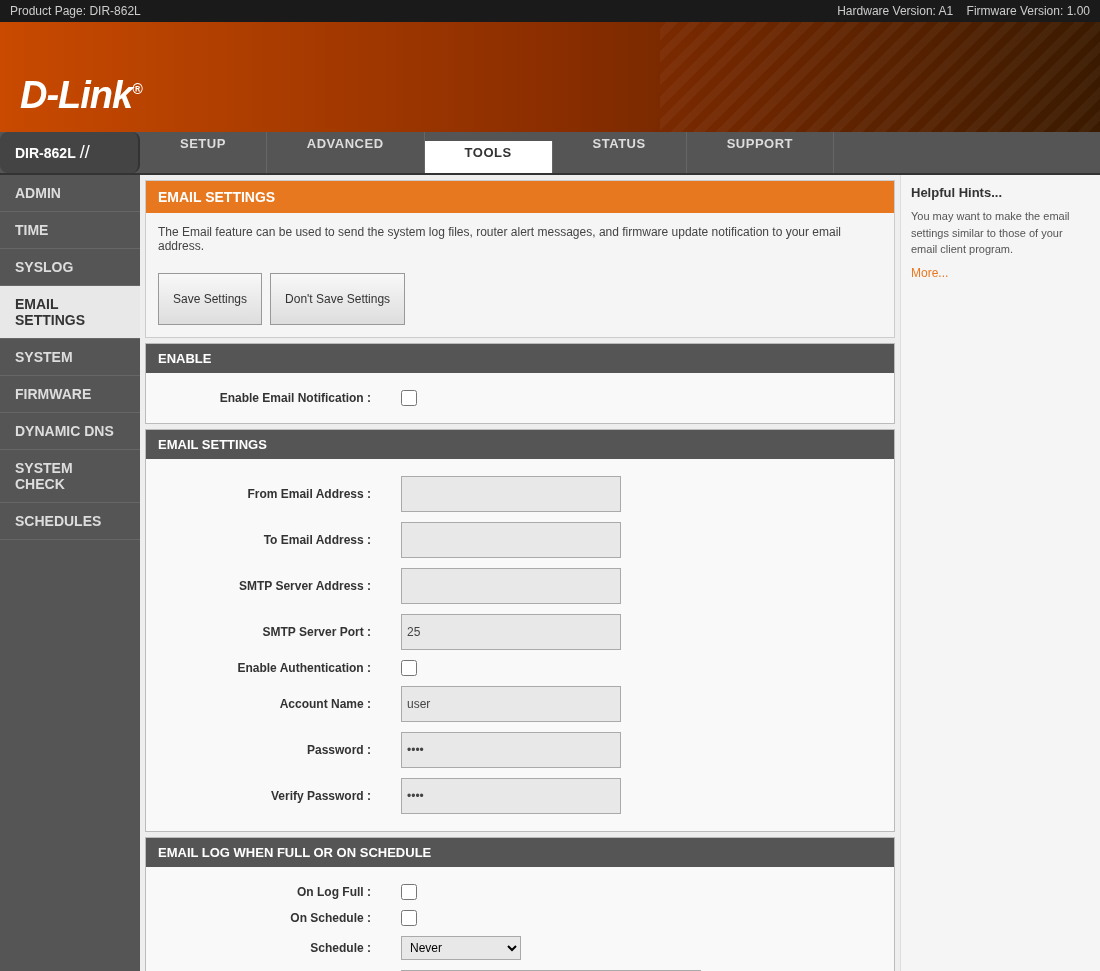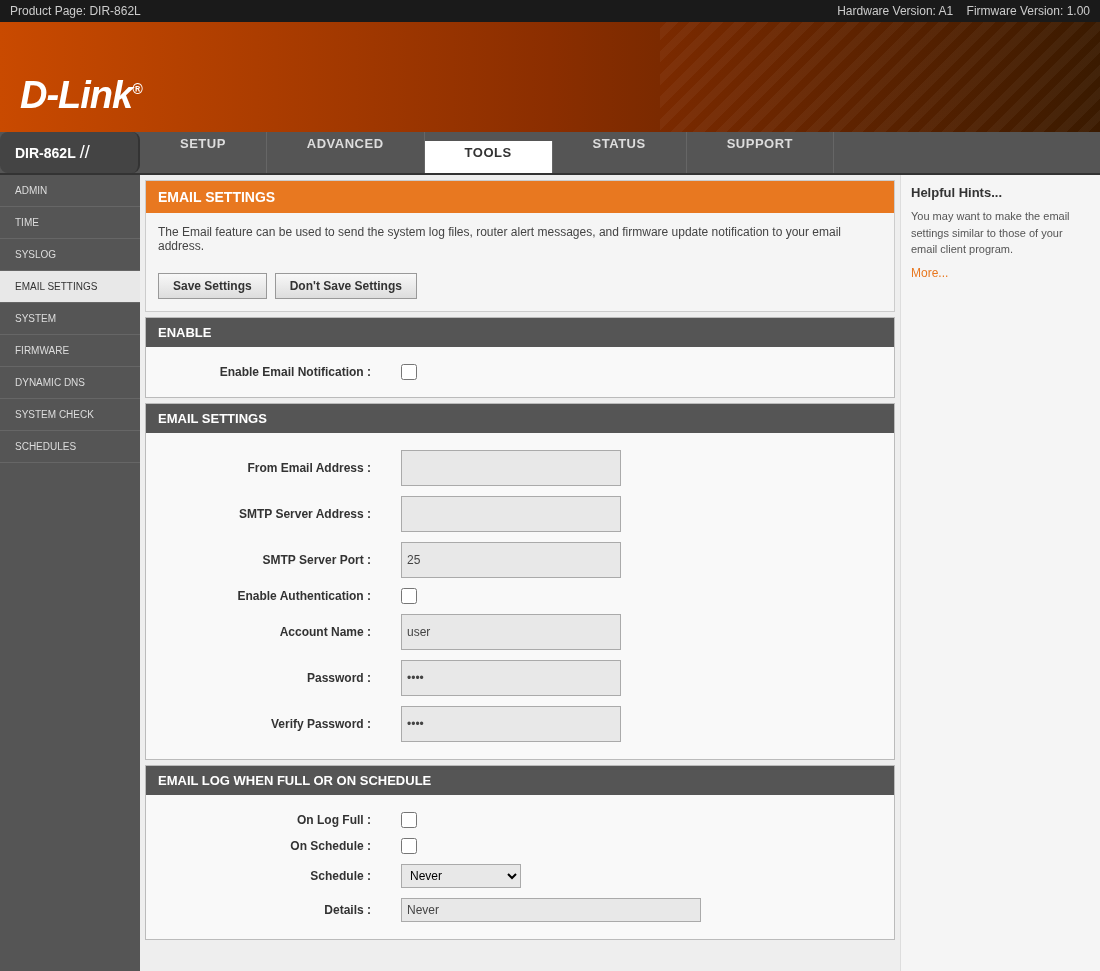--- a/index.html
+++ b/index.html
@@ -90,22 +90,22 @@
 
     
     .sidebar {
       width: 140px;
       background: #555;
       flex-shrink: 0;
     }
     .sidebar-item {
       color: #ddd;
       padding: 10px 15px;
-      font-size: 10px;
-      font-weight: normal;
+      font-size: 14px;
+      font-weight: bold;
       cursor: pointer;
       text-transform: uppercase;
       border-bottom: 1px solid #666;
     }
     .sidebar-item.active {
       background: #e8e8e8;
       color: #333;
     }
 
     
@@ -134,27 +134,27 @@
       font-size: 12px;
       color: #444;
       background: #f5f5f5;
     }
     .button-row {
       padding: 8px 12px 12px;
       display: flex;
       gap: 8px;
     }
     .btn {
-      padding: 5px 14px;
+      padding: 18px 14px;
       font-size: 12px;
       cursor: pointer;
       border: 1px solid #999;
       background: linear-gradient(to bottom, #f8f8f8, #ddd);
       color: #333;
-      font-weight: bold;
+      font-weight: normal;
     }
 
     
     .section-box {
       margin: 5px;
       border: 1px solid #bbb;
       background: white;
     }
     .section-header {
       background: #555;
@@ -315,20 +315,24 @@
 
       <div class="section-box">
         <div class="section-header">EMAIL SETTINGS</div>
         <div class="section-content">
 
           <div class="form-row">
             <div class="form-label">From Email Address :</div>
             <input type="text" class="form-input" value="" style="">
           </div>
 
+          <div class="form-row">
+            <div class="form-label">To Email Address :</div>
+            <input type="text" class="form-input" value="" style="">
+          </div>
 
           <div class="form-row">
             <div class="form-label">SMTP Server Address :</div>
             <input type="text" class="form-input" value="" style="">
           </div>
 
           <div class="form-row">
             <div class="form-label">SMTP Server Port :</div>
             <input type="text" class="form-input" value="25" style="">
           </div>

